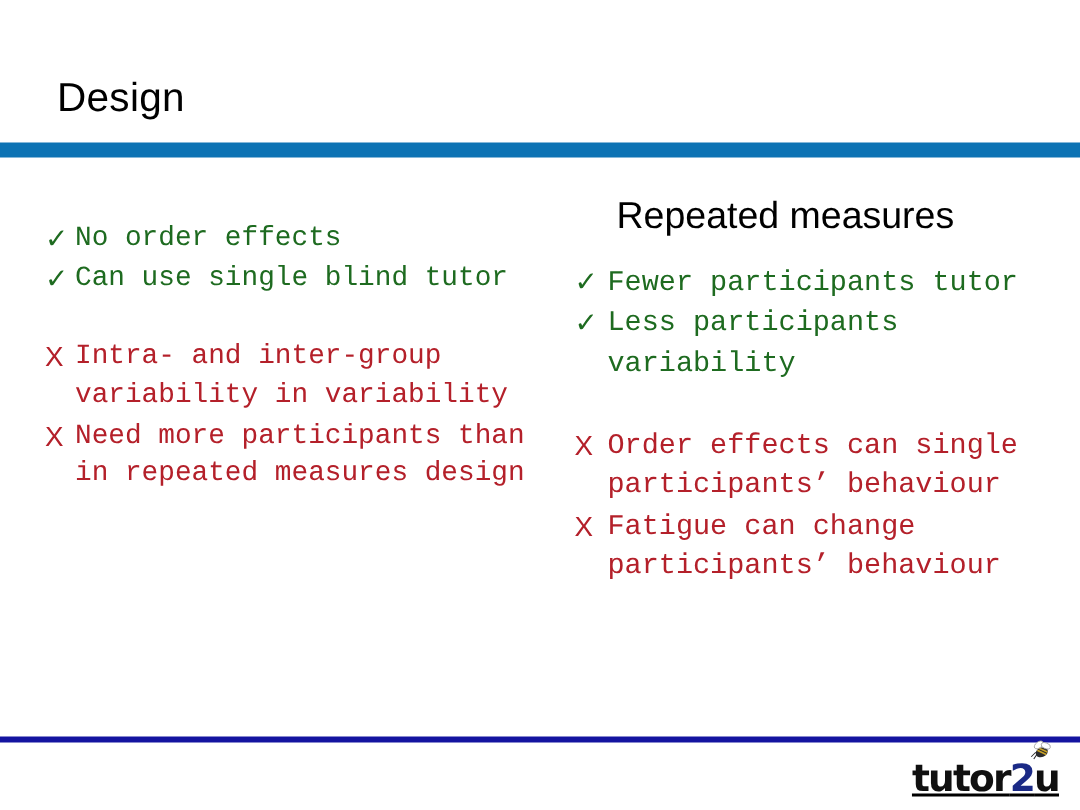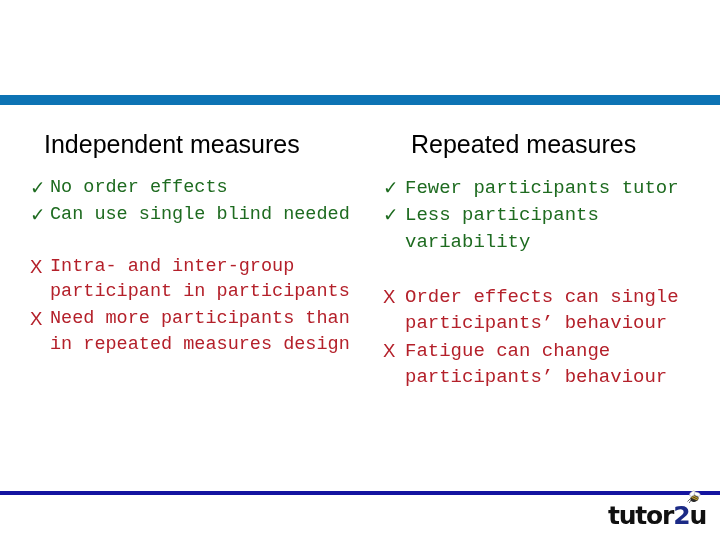--- a/index.html
+++ b/index.html
@@ -115,21 +115,22 @@
     height: 4px;
     background: #1414a0;
   }
 
   .logo {
     position: absolute;
     right: 14px;
     top: 503px;
     height: 30px;
     display: flex;
-    align-items: flex-start;
+    align-items: center;
+    text-decoration: underline;
   }
   .logo-text {
     font-family: "DejaVu Sans", sans-serif;
     font-size: 25px;
     font-weight: bold;
     letter-spacing: -1.2px;
     line-height: 1;
     color: #101010;
     position: relative;
   }
@@ -140,43 +141,43 @@
     top: -14px;
     width: 20px;
     height: 16px;
   }
 </style>
 </head>
 <body>
 
 <div class="slide">
 
+  <h1 class="slide-title">Design</h1>
 
   <div class="header-rule"></div>
 
   <div class="columns">
 
     <div class="column left">
-      <div class="column-heading">Independent measures</div>
 
       <ul class="bullet-list pros">
         <li class="bullet">
           <span class="marker">✓</span>
           <span class="bullet-text">No order effects</span>
         </li>
         <li class="bullet">
           <span class="marker">✓</span>
-          <span class="bullet-text">Can use single blind needed</span>
+          <span class="bullet-text">Can use single blind tutor</span>
         </li>
       </ul>
 
       <ul class="bullet-list cons">
         <li class="bullet">
           <span class="marker">X</span>
-          <span class="bullet-text">Intra- and inter-group participant in participants</span>
+          <span class="bullet-text">Intra- and inter-group variability in variability</span>
         </li>
         <li class="bullet">
           <span class="marker">X</span>
           <span class="bullet-text">Need more participants than in repeated measures design</span>
         </li>
       </ul>
     </div>
 
     <div class="column right">
       <div class="column-heading">Repeated measures</div>

